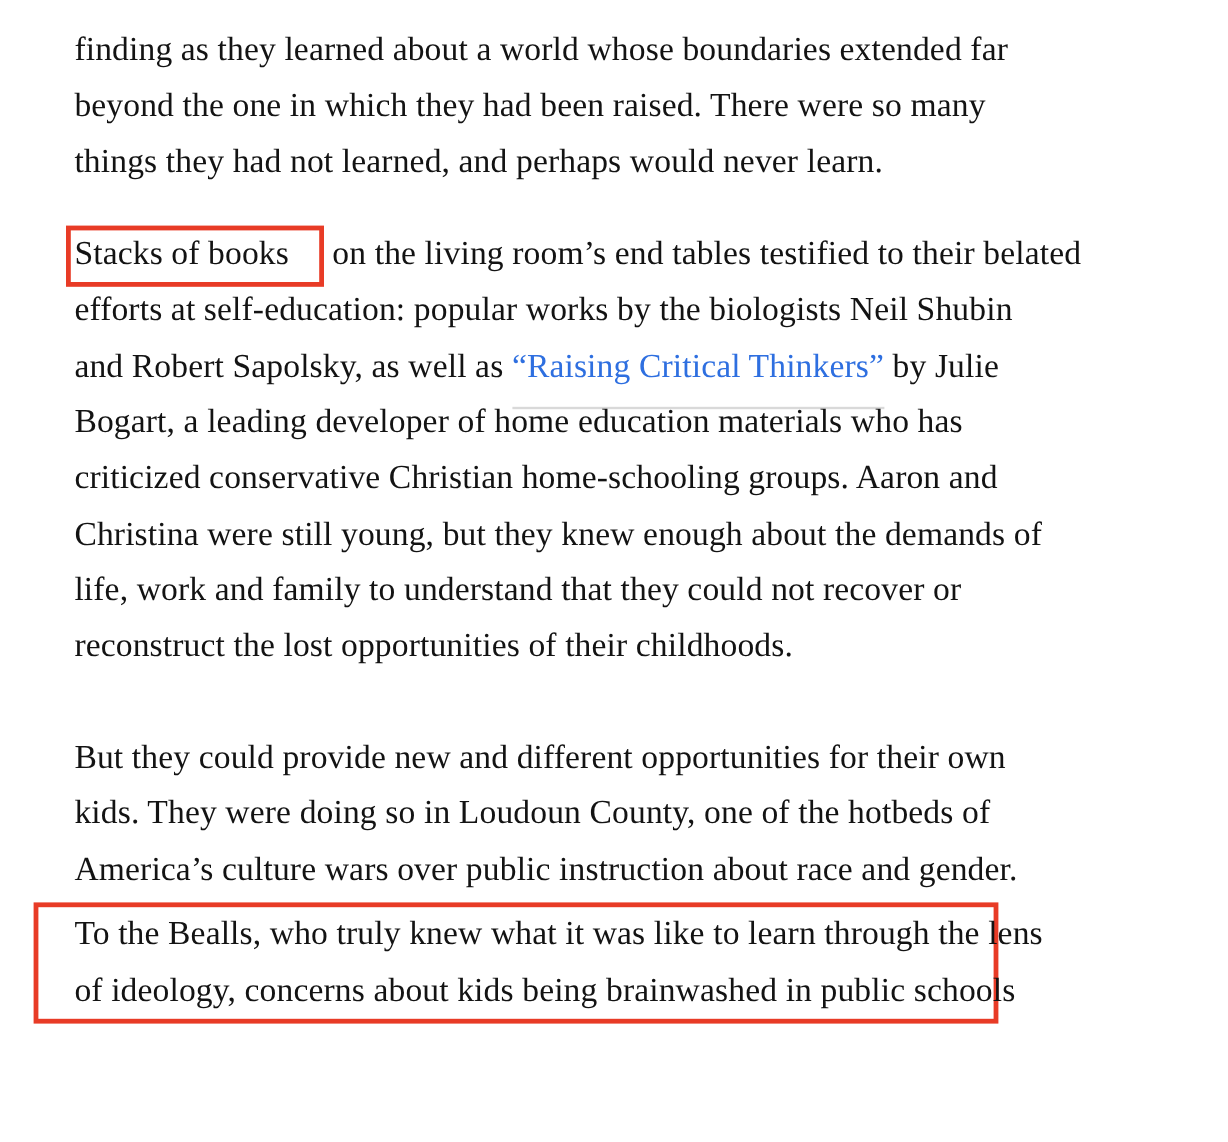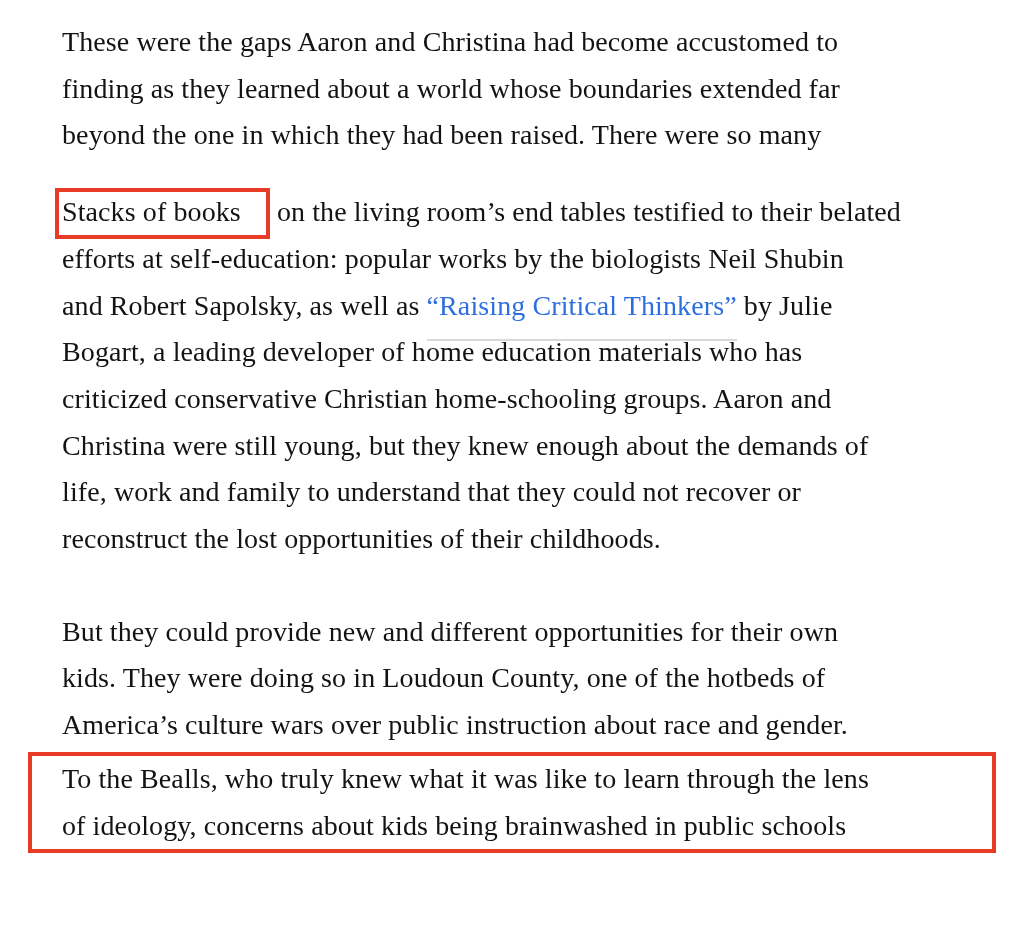--- a/index.html
+++ b/index.html
@@ -29,33 +29,33 @@
     color: var(--link-color, #2e6fe0);
     text-decoration: none;
     border-bottom: 2px solid var(--link-underline, #d9d9d9);
     padding-bottom: 18px;
     cursor: pointer;
   }
   .red-box-block {
     box-sizing: border-box;
     border: 4px solid var(--annotation-red, #e83b26);
     margin: 3px 0 0 -34px;
-    width: 968px;
+    width: 804px;
     padding: 0 0 0 30px;
   }
 </style>
 </head>
 <body style="background: rgb(255, 255, 255);">
 
 <div id="article">
     <div class="para">
       <div>
-        <div class="line"><span>These were the gaps Aaron and Christina had become accustomed to</span></div>
         <div class="line"><span>finding as they learned about a world whose boundaries extended far</span></div>
         <div class="line"><span>beyond the one in which they had been raised. There were so many</span></div>
+        <div class="line"><span>things they had not learned, and perhaps would never learn.</span></div>
       </div>
     </div>
     <div class="para gap-lg">
       <div>
         <div class="line"><span class="seg-boxed">Stacks of books</span><span> on the living room’s end tables testified to their belated</span></div>
         <div class="line"><span>efforts at self-education: popular works by the biologists Neil Shubin</span></div>
         <div class="line"><span>and Robert Sapolsky, as well as </span><a href="#" class="seg-link">“Raising Critical Thinkers”</a><span> by Julie</span></div>
         <div class="line"><span>Bogart, a leading developer of home education materials who has</span></div>
         <div class="line"><span>criticized conservative Christian home-schooling groups. Aaron and</span></div>
         <div class="line"><span>Christina were still young, but they knew enough about the demands of</span></div>

